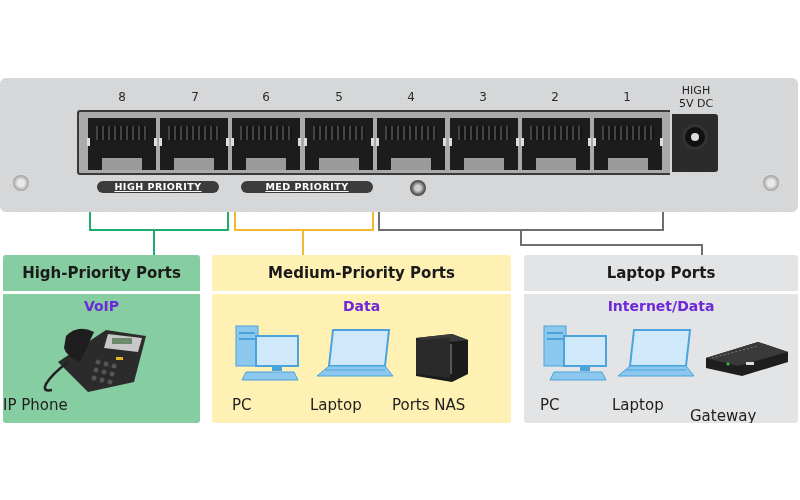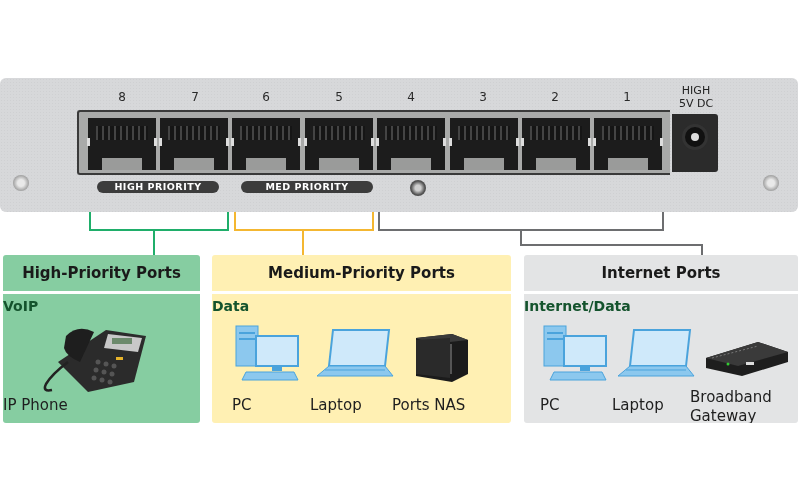--- a/index.html
+++ b/index.html
@@ -12,28 +12,28 @@
   .port{position:absolute;top:118px;width:68px;height:52px;background:#1c1c1c;}
   .port .pins{position:absolute;left:8px;right:8px;top:8px;height:14px;
     background:repeating-linear-gradient(90deg,#444 0 2px,#151515 2px 6px);}
   .port .tab{position:absolute;bottom:0;left:14px;right:14px;height:12px;background:#9a9b9a;}
   .port .ledl,.port .ledr{position:absolute;top:20px;width:3px;height:8px;background:#ddd;}
   .port .ledl{left:-1px}.port .ledr{right:-1px}
   #power-box{left:672px;top:114px;width:46px;height:58px;background:#2b2b2b;border-radius:0 3px 3px 0;}
   #power-jack{left:682px;top:124px;width:26px;height:26px;background:#111;border-radius:50%;border:3px solid #333;box-sizing:border-box;}
   #power-pin{left:691px;top:133px;width:8px;height:8px;background:#ddd;border-radius:50%;}
   .power-label{left:666px;width:60px;text-align:center;font-size:11px;color:#222;line-height:13px;}
-  .pill{top:181px;height:12px;background:#3c3c3c;border-radius:7px;color:#fff;font-size:9.5px;font-weight:bold;text-align:center;line-height:12px;letter-spacing:0.5px;}
+  .pill{top:181px;height:12px;background:#3c3c3c;border-radius:7px;color:#fff;font-size:9.5px;font-weight:bold;text-align:center;line-height:12px;letter-spacing:0.5px;text-decoration:underline;}
   .screw{width:16px;height:16px;border-radius:50%;background:radial-gradient(circle,#e9e9e9 30%,#a0a0a0 70%,#6e6e6e);}
   .screw.dark{background:radial-gradient(circle,#cfcfcf 25%,#555 60%,#2a2a2a);}
   .panel{position:absolute;top:255px;height:168px;border-radius:3px;overflow:hidden;}
   .panel .hdr{height:36px;line-height:36px;text-align:center;font-weight:bold;font-size:15px;color:#1a1a1a;}
   .panel .sep{height:3px;background:#fff;}
   .panel .body{position:relative;height:129px;}
-  .sub{position:absolute;top:4px;left:0;right:0;font-weight:bold;font-size:14px;color:#14532d;}
+  .sub{position:absolute;top:4px;left:0;right:0;text-align:center;font-weight:bold;font-size:14px;color:#6d28d9;}
   .dev-label{position:absolute;font-size:15px;color:#1e1e1e;line-height:16px;}
   svg{position:absolute;}
 </style>
 </head>
 <body>
 
 <div id="switch" class="abs"></div>
 
 <div class="abs portnum" style="left:112px">8</div>
 <div class="abs portnum" style="left:185px">7</div>
@@ -169,21 +169,21 @@
       <path d="M4 16 L38 14 L38 54 L4 50 Z" fill="#2a2a2a"></path>
       <rect x="38" y="20" width="2" height="30" fill="#555"></rect>
     </svg>
     <div class="dev-label" style="left:20px;width:70px;top:103px">PC</div>
     <div class="dev-label" style="left:98px;width:80px;top:103px">Laptop</div>
     <div class="dev-label" style="left:180px;width:110px;top:103px">Ports NAS</div>
   </div>
 </div>
 
 <div class="panel" style="left:524px;width:274px;background:#e3e4e5">
-  <div class="hdr">Internet Ports</div>
+  <div class="hdr">Laptop Ports</div>
   <div class="sep"></div>
   <div class="body">
     <div class="sub">Internet/Data</div>
     <svg style="left:18px;top:30px" width="70" height="60" viewBox="0 0 70 60">
       <rect x="2" y="2" width="22" height="40" fill="#8cc8ee" stroke="#4aa3dc"></rect>
       <rect x="5" y="8" width="16" height="2" fill="#4aa3dc"></rect>
         <rect x="5" y="14" width="16" height="2" fill="#4aa3dc"></rect>
       <rect x="22" y="12" width="42" height="30" fill="#cfe9fa" stroke="#4aa3dc" stroke-width="2"></rect>
       <rect x="38" y="42" width="10" height="5" fill="#4aa3dc"></rect>
       <path d="M12 48 L60 48 L64 56 L8 56 Z" fill="#8cc8ee" stroke="#4aa3dc"></path>
@@ -195,16 +195,15 @@
     </svg>
     <svg style="left:178px;top:44px" width="90" height="40" viewBox="0 0 90 40">
       <path d="M4 20 L56 4 L86 14 L86 24 L40 38 L4 30 Z" fill="#1e1e1e"></path>
       <path d="M4 20 L56 4 L86 14 L36 28 Z" fill="#3a3a3a"></path>
       <path d="M10 20 L56 8" stroke="#777" stroke-width="1" stroke-dasharray="2 2"></path>
       <circle cx="26" cy="26" r="1.5" fill="#3c3"></circle>
       <rect x="44" y="24" width="8" height="3" fill="#ddd"></rect>
     </svg>
     <div class="dev-label" style="left:16px;width:60px;top:103px">PC</div>
     <div class="dev-label" style="left:88px;width:80px;top:103px">Laptop</div>
-    <div class="dev-label" style="left:166px;width:108px;top:95px">Broadband</div>
     <div class="dev-label" style="left:166px;width:108px;top:114px">Gateway</div>
   </div>
 </div>
 
 </body></html>

